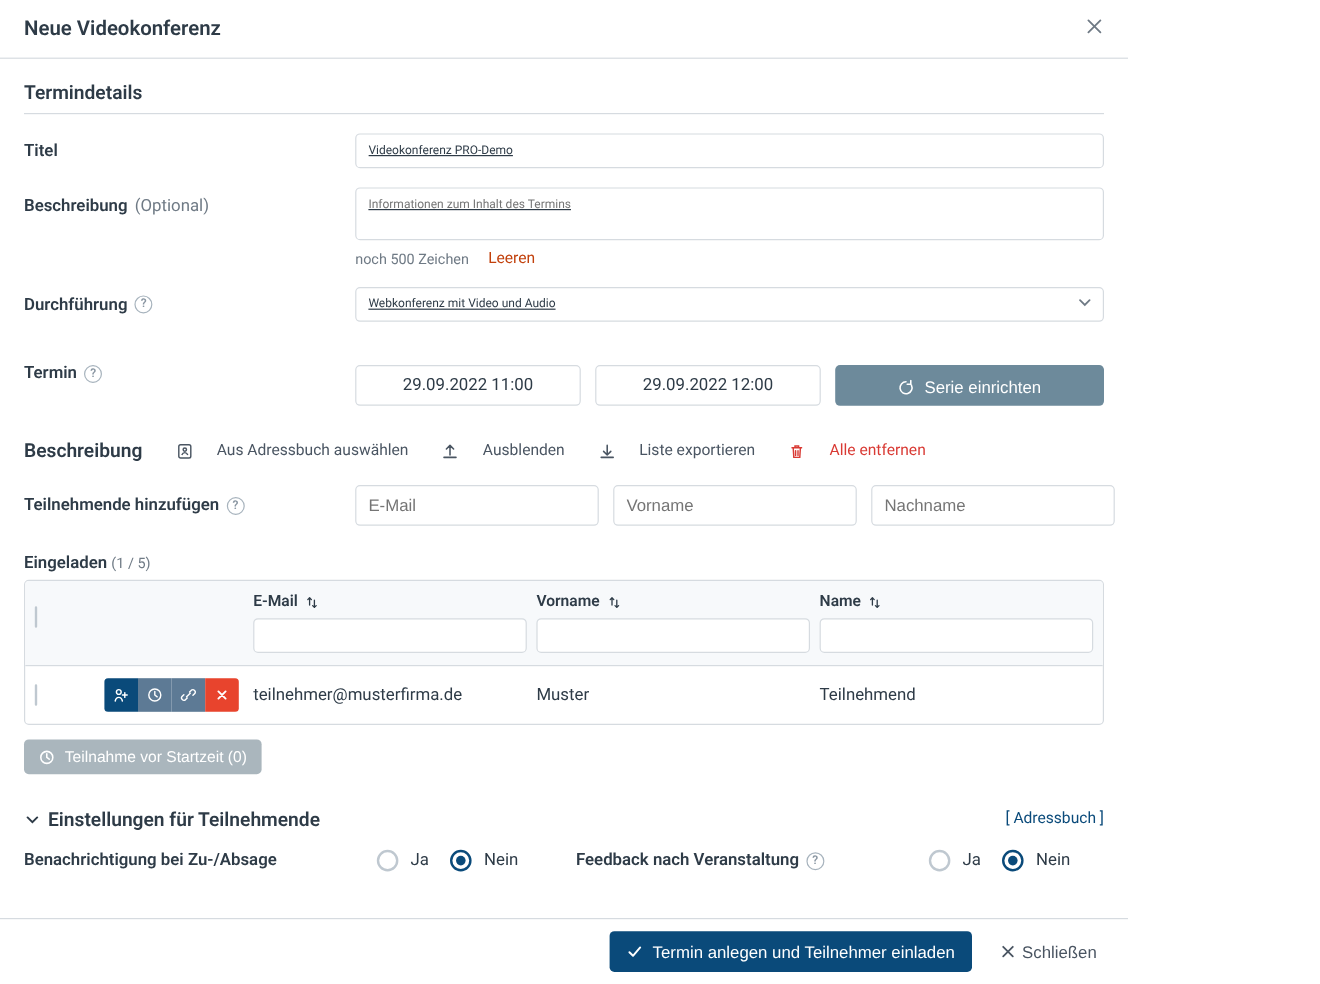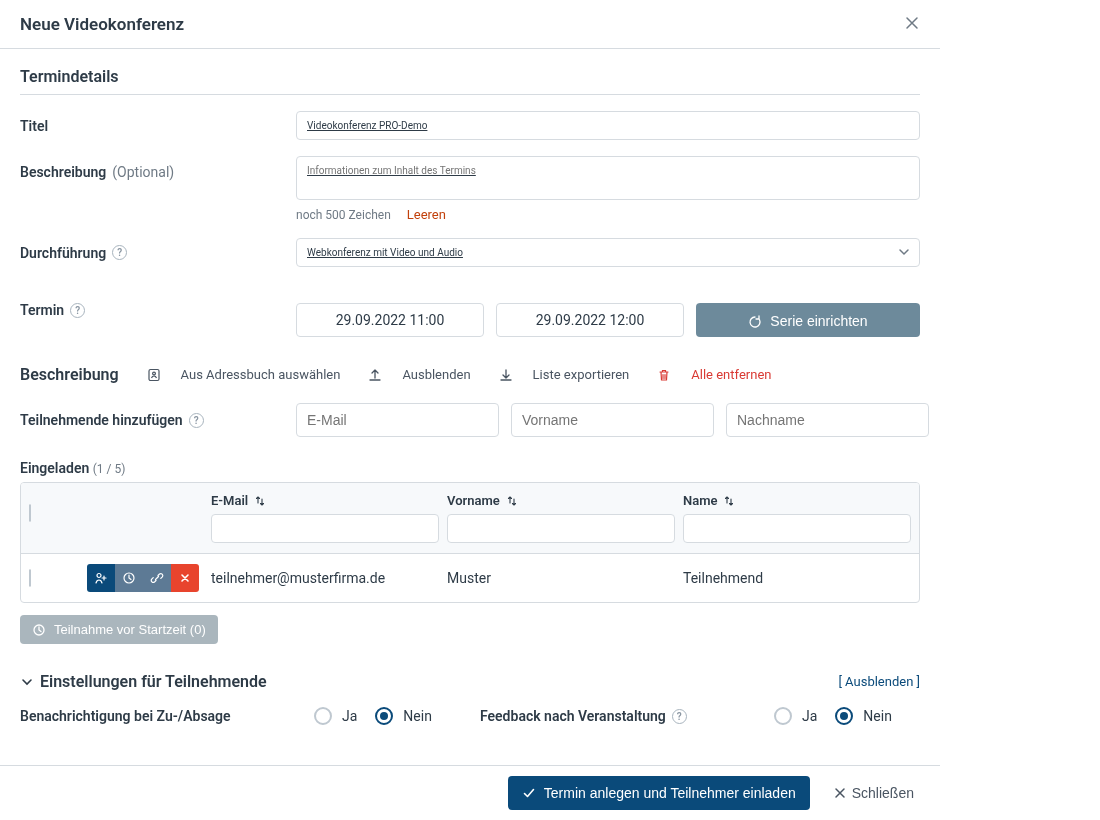--- a/index.html
+++ b/index.html
@@ -388,21 +388,21 @@
       <span>Teilnahme vor Startzeit (0)</span>
     </button>
 
     <div class="settings-hdr">
       <div class="left">
         <svg width="14" height="14" viewBox="0 0 14 14">
             <path d="M3 5l4 4 4-4" stroke="currentColor" stroke-width="1.6" fill="none" stroke-linecap="round"></path>
           </svg>
         <span>Einstellungen für Teilnehmende</span>
       </div>
-      <span class="brackets">[ Ausblenden ]</span>
+      <span class="brackets">[ Adressbuch ]</span>
     </div>
 
     <div class="two-col">
       <div class="q-row">
         <div class="q-lbl">Benachrichtigung bei Zu-/Absage</div>
         <div class="radio-group">
           <div class="radio-line">
             <span class="radio"></span>
             <span>Ja</span>
           </div>

